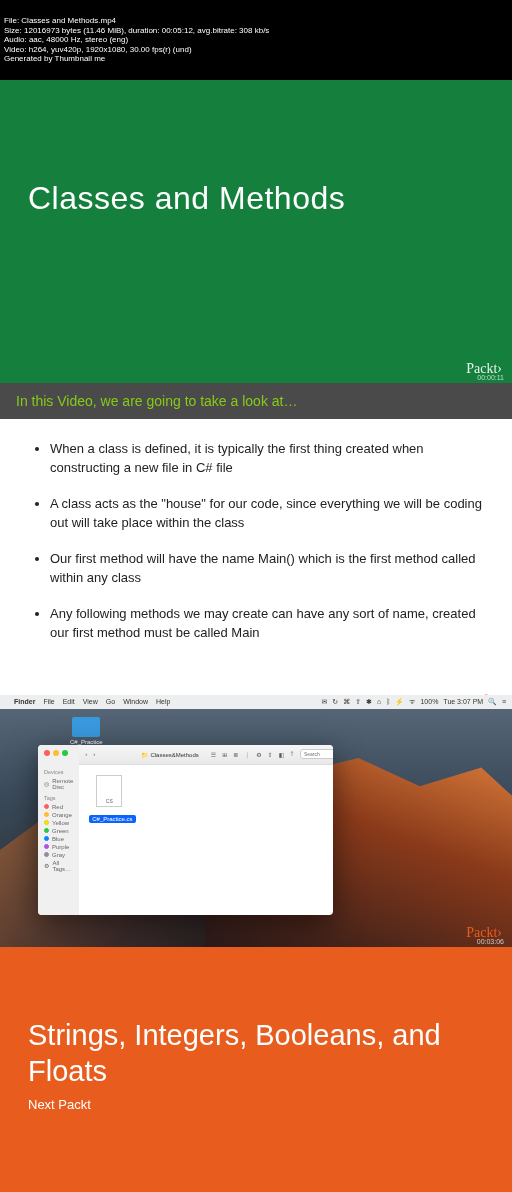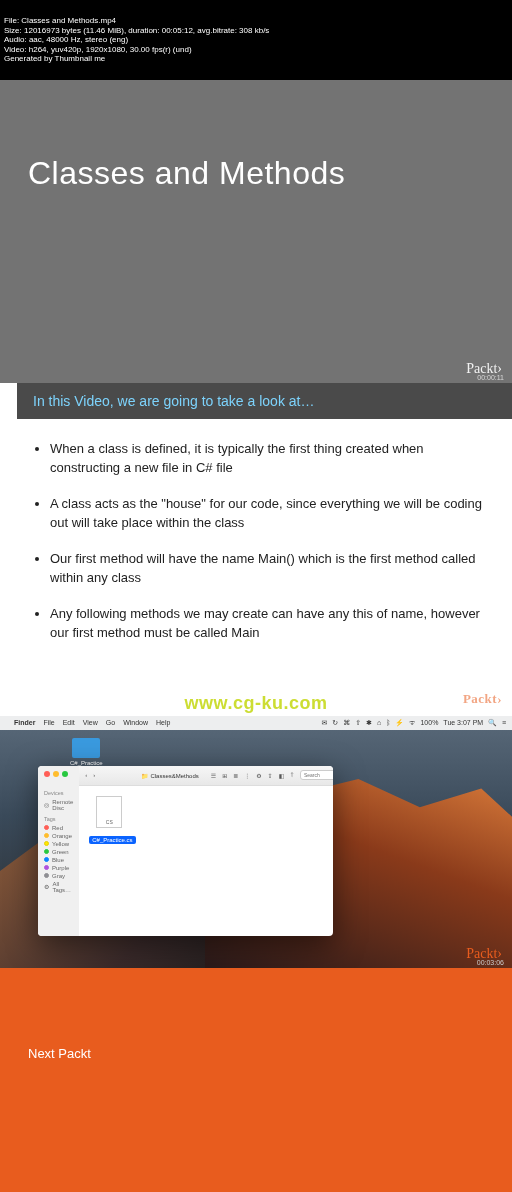--- a/index.html
+++ b/index.html
@@ -2,36 +2,35 @@
 <html><head>
 <meta charset="utf-8">
 <style>
   * { box-sizing: border-box; margin: 0; padding: 0; }
   html, body { width: 512px; font-family: "Segoe UI", Arial, sans-serif; background: #fff; }
   .meta {
     background: #000; color: #fff; font-family: Arial, sans-serif;
     font-size: 8px; line-height: 1.2; padding: 16px 4px; white-space: pre;
   }
   .orange-panel {
-    background: #737373; color: #fff; position: relative;
-    padding: 75px 28px 0 28px; height: 303px;
+    background: #15803d; color: #fff; position: relative;
+    padding: 100px 28px 0 28px; height: 303px;
   }
   .orange-panel h1 { font-size: 32px; font-weight: 400; letter-spacing: 0.5px; }
   .packt {
     position: absolute; right: 10px; bottom: 6px;
     font-family: Georgia, serif; font-size: 14px; color: rgba(255,255,255,0.9);
   }
   .timestamp {
     position: absolute; right: 8px; bottom: 2px;
     font-size: 7px; color: rgba(255,255,255,0.7);
   }
   .subheader {
-    background: #4a4a4a; color: #7dd3fc; font-size: 14px;
+    background: #4a4a4a; color: #84cc16; font-size: 14px;
     padding: 10px 16px;
-    margin-left: 17px;
   }
   .bullets {
     background: #fff; color: #222; padding: 20px 30px 20px 30px;
     position: relative; height: 268px;
   }
   .bullets ul { list-style: disc; padding-left: 20px; }
   .bullets li { font-size: 13px; line-height: 1.5; margin-bottom: 16px; }
   .watermark {
     text-align: center; color: #ccdd33; font-size: 18px; font-weight: 600;
     letter-spacing: 0.5px; padding: 6px 0 2px 0; position: relative;
@@ -148,26 +147,25 @@
   <div class="timestamp">00:00:11</div>
 </div>
 
 <div class="subheader">In this Video, we are going to take a look at…</div>
 
 <div class="bullets">
   <ul>
     <li>When a class is defined, it is typically the first thing created when constructing a new file in C# file</li>
     <li>A class acts as the "house" for our code, since everything we will be coding out will take place within the class</li>
     <li>Our first method will have the name Main() which is the first method called within any class</li>
-    <li>Any following methods we may create can have any this of name, however our first method must be called Main</li>
+    <li>Any following methods we may create can have any sort of name, created our first method must be called Main</li>
   </ul>
 </div>
 
 <div class="watermark">
-  <span>www.cg-ku.com</span>
   <span class="packt-dark">Packt›</span>
 </div>
 
 <div class="desktop">
   <div class="mountain-left"></div>
   <div class="mountain-right"></div>
 
   <div class="menubar">
     <span class="apple"></span>
     <b>Finder</b>
@@ -269,15 +267,16 @@
         </div>
       </div>
     </div>
   </div>
 
   <div class="packt">Packt›</div>
   <div class="timestamp">00:03:06</div>
 </div>
 
 <div class="next-panel">
+  <h2>Strings, Integers, Booleans, and Floats</h2>
   <div class="sub">Next Packt</div>
 
 </div>
 
 </body></html>

